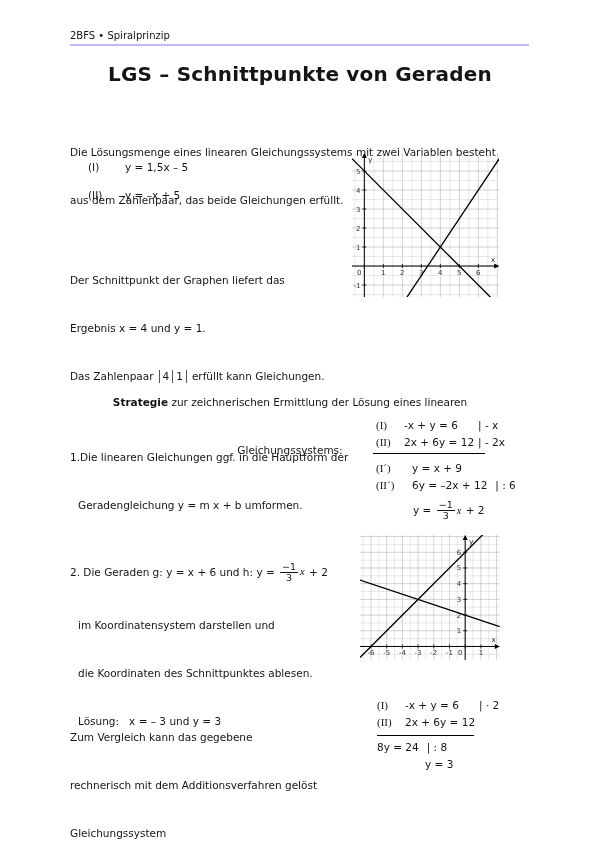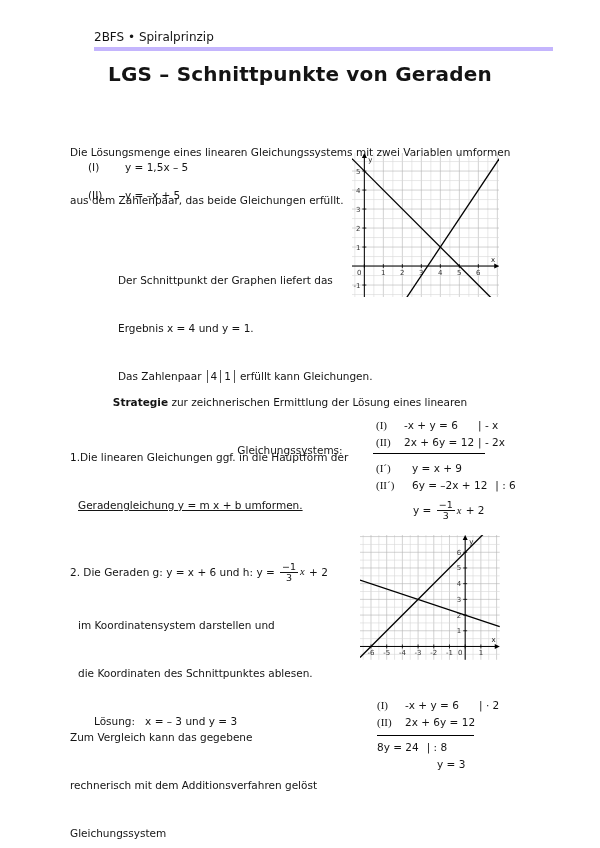--- a/index.html
+++ b/index.html
@@ -1,20 +1,20 @@
 <!DOCTYPE html>
 <html><head>
 <meta charset="utf-8">
 <style>
   html,body{margin:0;padding:0;background:#ffffff;}
   .page{position:relative;width:600px;height:848px;background:#fff;
         font-family:"DejaVu Sans",sans-serif;color:#141414;overflow:hidden;}
   .abs{position:absolute;}
   .t{font-size:10.5px;line-height:16px;white-space:pre-wrap;}
-  .header{font-size:12px;border-bottom:4px solid #c4b5fd;padding-bottom:3px;width:459px;margin-left:24px;}
+  .header{font-size:10px;border-bottom:2px solid #c4b5fd;padding-bottom:3px;width:459px;}
   .title{width:600px;text-align:center;font-size:20px;font-weight:bold;letter-spacing:.2px;}
   .eqrow{display:flex;font-size:10.5px;}
   .eqlabel{width:37px;}
   .bold{font-weight:bold;}
   .math{font-size:10.5px;}
   .mrow{position:relative;height:16.5px;display:flex;align-items:baseline;white-space:pre;}
   .mlabel{font-family:"Liberation Serif",serif;font-size:11px;min-width:28px;}
   .mop{position:absolute;left:102px;top:0;}
   .mopi{margin-left:8px;}
   .uline{border-top:1px solid #000;width:112px;margin:1px 0 8px -3px;height:0;}
@@ -33,21 +33,21 @@
 
 <div class="page">
 
   <div class="abs header" style="left:70px;top:30px;">
     <span>2BFS • Spiralprinzip</span>
   </div>
 
   <div class="abs title" style="left:0;top:62px;">LGS – Schnittpunkte von Geraden</div>
 
   <div class="abs t" style="left:70px;top:112px;width:470px;">
-    <div>Die Lösungsmenge eines linearen Gleichungssystems mit zwei Variablen umformen</div>
+    <div>Die Lösungsmenge eines linearen Gleichungssystems mit zwei Variablen besteht</div>
     <div>aus dem Zahlenpaar, das beide Gleichungen erfüllt.</div>
   </div>
 
   <div class="abs eqrow" style="left:88px;top:161px;">
     <span class="eqlabel">(I)</span>
     <span>y = 1,5x – 5</span>
   </div>
   <div class="abs eqrow" style="left:88px;top:189px;">
     <span class="eqlabel">(II)</span>
     <span>y = –x + 5</span>
@@ -114,38 +114,38 @@
       <line x1="10.35" y1="56.050000000000004" x2="14.35" y2="56.050000000000004" stroke="#000" stroke-width="0.8"></line>
       <text x="8.35" y="58.550000000000004" font-size="7" text-anchor="end" fill="#333" font-family="DejaVu Sans, sans-serif">3</text>
       <line x1="10.35" y1="37.050000000000004" x2="14.35" y2="37.050000000000004" stroke="#000" stroke-width="0.8"></line>
       <text x="8.35" y="39.550000000000004" font-size="7" text-anchor="end" fill="#333" font-family="DejaVu Sans, sans-serif">4</text>
       <line x1="10.35" y1="18.050000000000004" x2="14.35" y2="18.050000000000004" stroke="#000" stroke-width="0.8"></line>
       <text x="8.35" y="20.550000000000004" font-size="7" text-anchor="end" fill="#333" font-family="DejaVu Sans, sans-serif">5</text>
       <line x1="0" y1="226.57500000000002" x2="147.25" y2="5.70000000000003" stroke="#000" stroke-width="1.3"></line>
       <line x1="0" y1="5.699999999999997" x2="147.25" y2="152.95000000000002" stroke="#000" stroke-width="1.3"></line>
     </svg>
 
-  <div class="abs t" style="left:70px;top:240px;width:300px;margin-left:48px;">
+  <div class="abs t" style="left:70px;top:240px;width:300px;">
     <div>Der Schnittpunkt der Graphen liefert das</div>
     <div>Ergebnis x = 4 und y = 1.</div>
     <div style="display:flex;align-items:center;white-space:pre;">
       <span>Das Zahlenpaar</span>
       <span class="pairwrap"><span class="pbar"></span><span>4</span><span class="pbar"></span><span>1</span><span class="pbar"></span></span>
       <span>erfüllt kann Gleichungen.</span>
     </div>
   </div>
 
   <div class="abs t" style="left:70px;top:362px;width:440px;text-align:center;">
     <div><span class="bold">Strategie</span><span> zur zeichnerischen Ermittlung der Lösung eines linearen</span></div>
     <div>Gleichungssystems:</div>
   </div>
 
   <div class="abs t" style="left:70px;top:417px;width:312px;">
     <div>1.Die linearen Gleichungen ggf. in die Hauptform der</div>
-    <div style="padding-left:8px;text-decoration:underline;">Geradengleichung y = m x + b umformen.</div>
+    <div style="padding-left:8px;">Geradengleichung y = m x + b umformen.</div>
   </div>
 
   <div class="abs math" style="left:376px;top:419px;">
     <div class="mrow">
       <span class="mlabel">(I)</span>
       <span>-x + y = 6</span>
       <span class="mop">| - x</span>
     </div>
     <div class="mrow">
       <span class="mlabel">(II)</span>
@@ -178,21 +178,21 @@
       <span>2. Die Geraden g: y = x + 6 und h: y = </span>
       <span class="frac">
         <span class="num">−1</span>
         <span>3</span>
       </span>
       <span class="fvar">x</span>
       <span> + 2</span>
     </div>
     <div style="padding-left:8px;">im Koordinatensystem darstellen und</div>
     <div style="padding-left:8px;">die Koordinaten des Schnittpunktes ablesen.</div>
-    <div style="padding-left:8px;margin-left:16px;">Lösung:   x = – 3 und y = 3</div>
+    <div style="padding-left:8px;">Lösung:   x = – 3 und y = 3</div>
   </div>
 
   <svg class="abs" style="left:360px;top:535px;" width="139.73" height="124.81499999999998" viewBox="0 0 139.73 124.81499999999998">
       <line x1="3.140000000000003" y1="0" x2="3.140000000000003" y2="124.81499999999998" stroke="#d7d7d7" stroke-width="0.6"></line>
       <line x1="10.990000000000002" y1="0" x2="10.990000000000002" y2="124.81499999999998" stroke="#b3b3b3" stroke-width="0.6"></line>
       <line x1="18.840000000000003" y1="0" x2="18.840000000000003" y2="124.81499999999998" stroke="#d7d7d7" stroke-width="0.6"></line>
       <line x1="26.69" y1="0" x2="26.69" y2="124.81499999999998" stroke="#b3b3b3" stroke-width="0.6"></line>
       <line x1="34.54" y1="0" x2="34.54" y2="124.81499999999998" stroke="#d7d7d7" stroke-width="0.6"></line>
       <line x1="42.39" y1="0" x2="42.39" y2="124.81499999999998" stroke="#b3b3b3" stroke-width="0.6"></line>
       <line x1="50.24" y1="0" x2="50.24" y2="124.81499999999998" stroke="#d7d7d7" stroke-width="0.6"></line>
@@ -276,18 +276,18 @@
     </div>
     <div class="mrow">
       <span class="mlabel">(II)</span>
       <span>2x + 6y = 12</span>
     </div>
     <div class="hline"></div>
     <div class="mrow" style="">
       <span>8y = 24</span>
       <span class="mopi">| : 8</span>
     </div>
-    <div class="mrow" style="margin-left:60px;">
+    <div class="mrow" style="margin-left:48px;">
       <span>y = 3</span>
     </div>
   </div>
 
 </div>
 
 </body></html>

